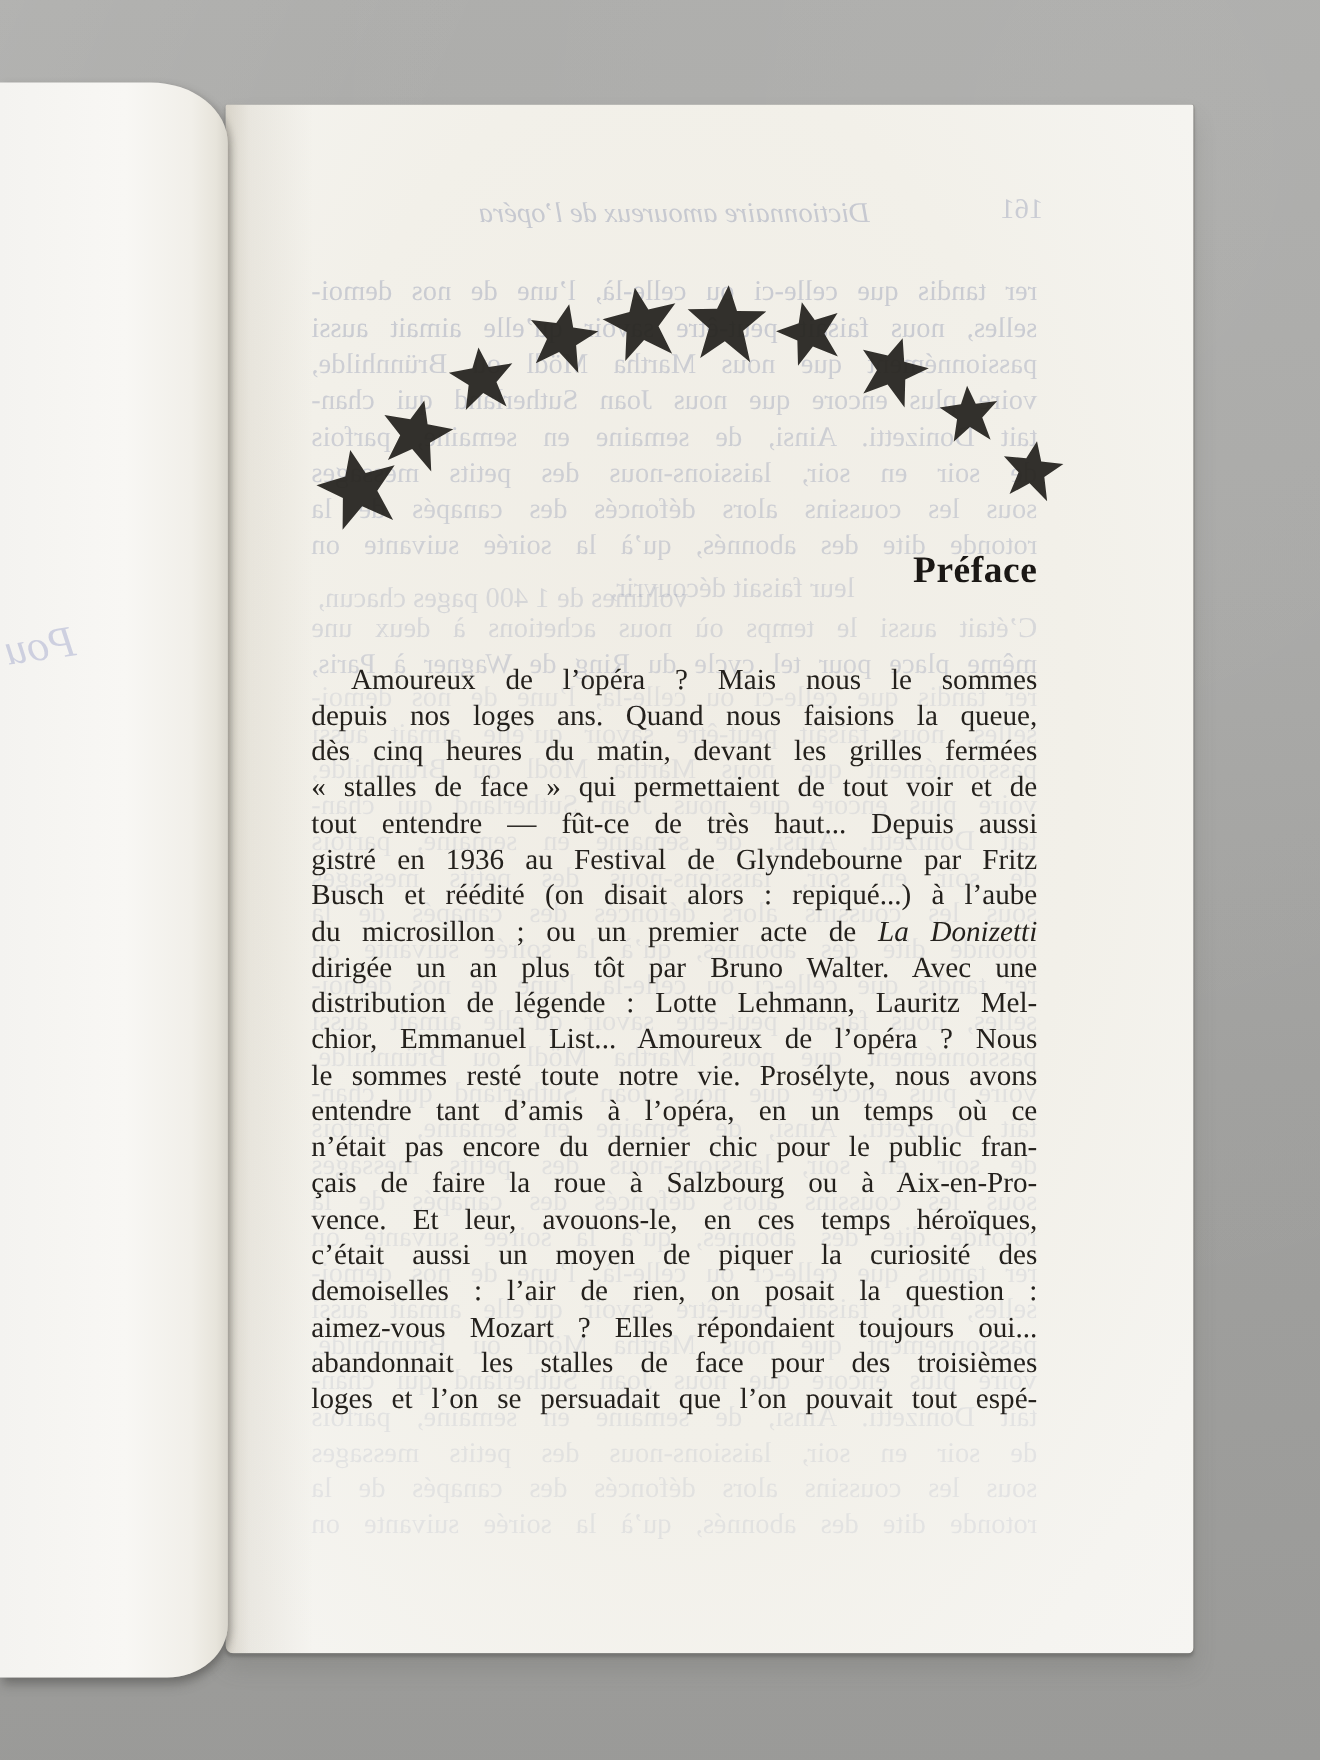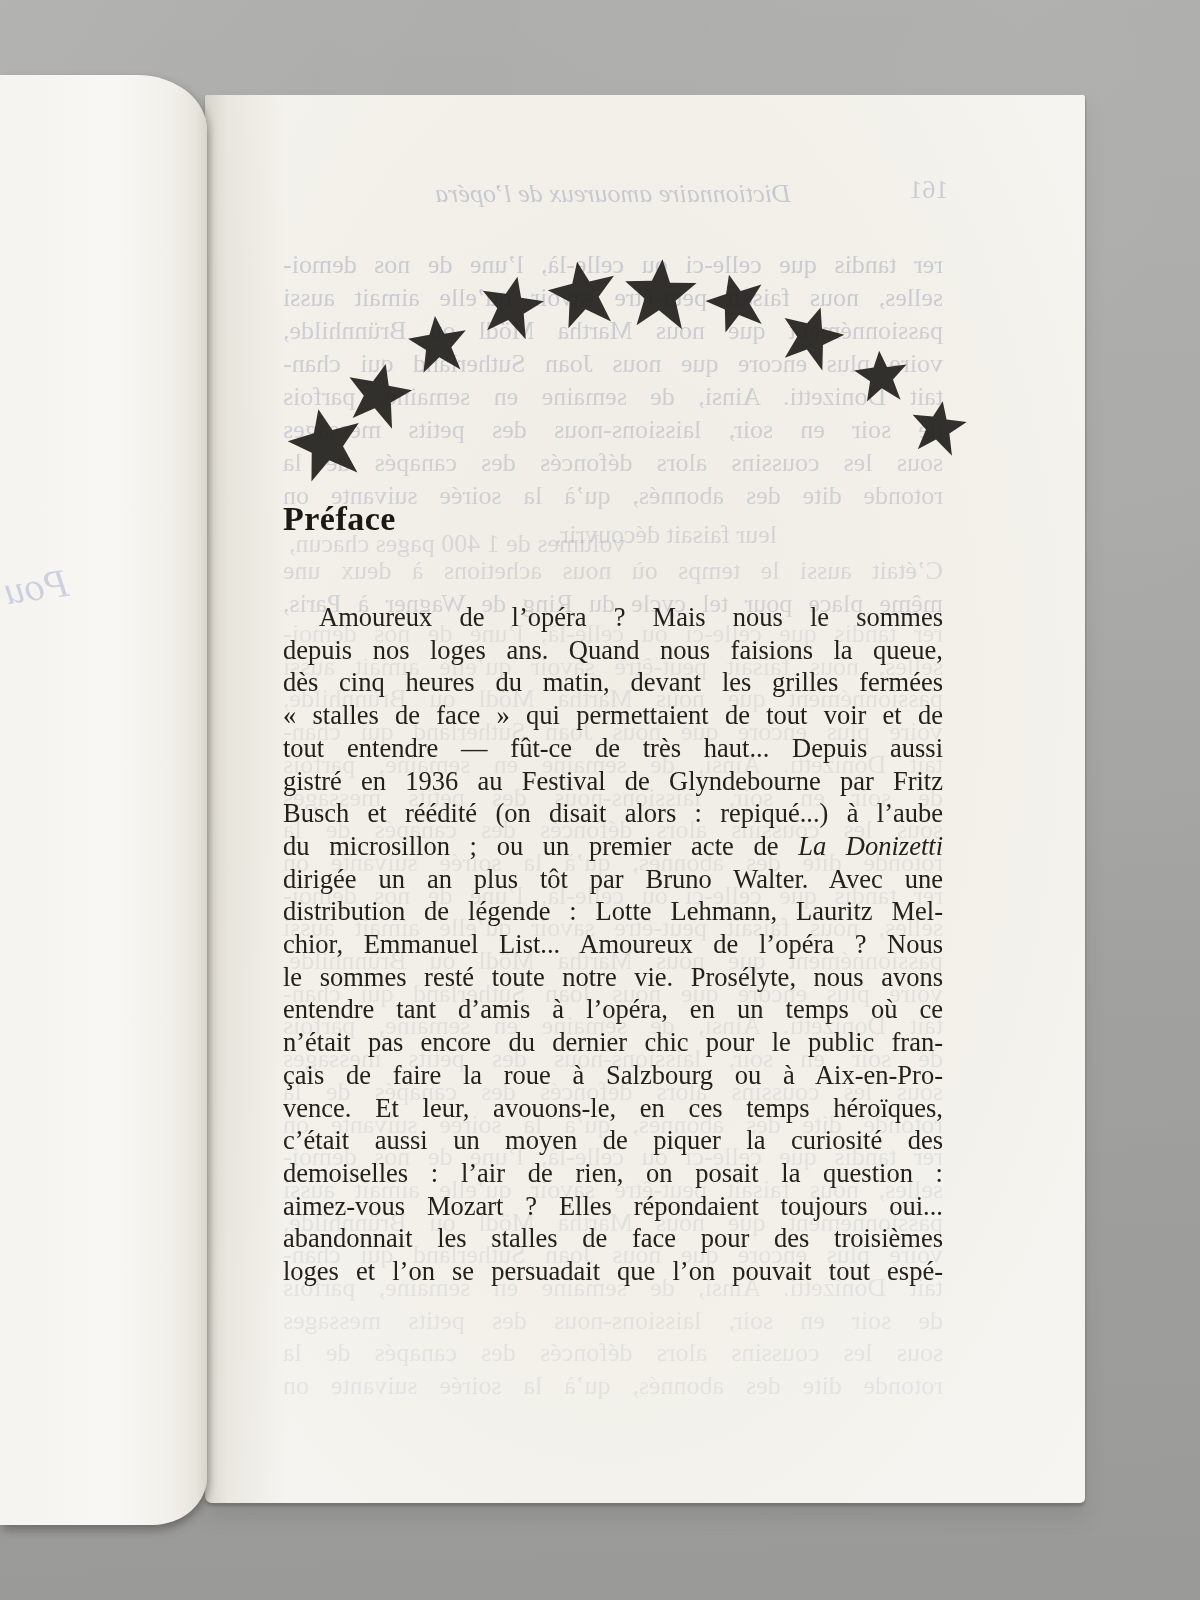--- a/index.html
+++ b/index.html
@@ -45,21 +45,21 @@
     font-style:italic;font-size:26px;transform:scaleX(-1);
   }
   .st-folio{
     position:absolute;left:702px;top:80px;width:44px;font-size:26px;
     transform:scaleX(-1);text-align:center;
   }
   .stars{position:absolute;inset:0;z-index:4;}
   .star{position:absolute;}
   .title{
     position:absolute;left:78px;top:404px;width:660px;z-index:5;
-    text-align:left;font-weight:bold;font-size:34px;line-height:40px;letter-spacing:0.5px;font-family:Liberation Serif, serif;
+    text-align:right;font-weight:bold;font-size:34px;line-height:40px;letter-spacing:0.5px;font-family:Liberation Serif, serif;
   }
   .body{position:absolute;left:78px;top:506px;width:660px;z-index:5;}
   .line{
     width:660px;line-height:32.7px;font-size:26.5px;
     text-align:justify;text-align-last:justify;
   }
   .line.indent{text-indent:36px;}
   .line em{font-style:italic;}
 </style>
 </head>

